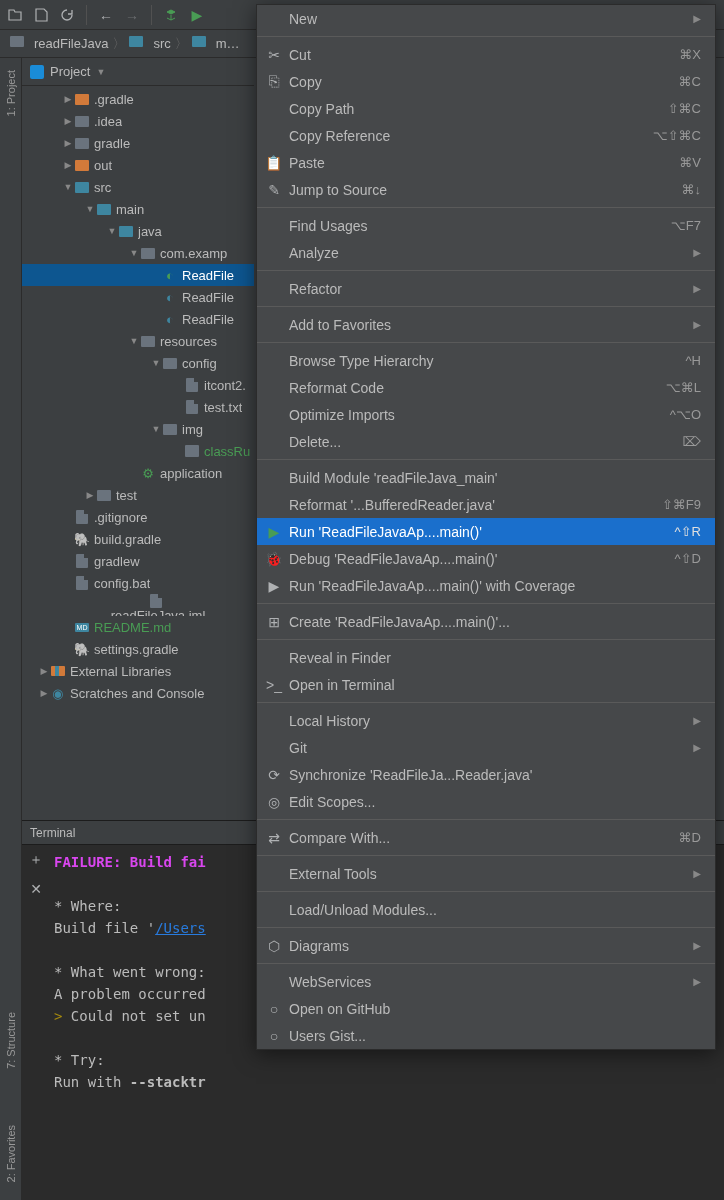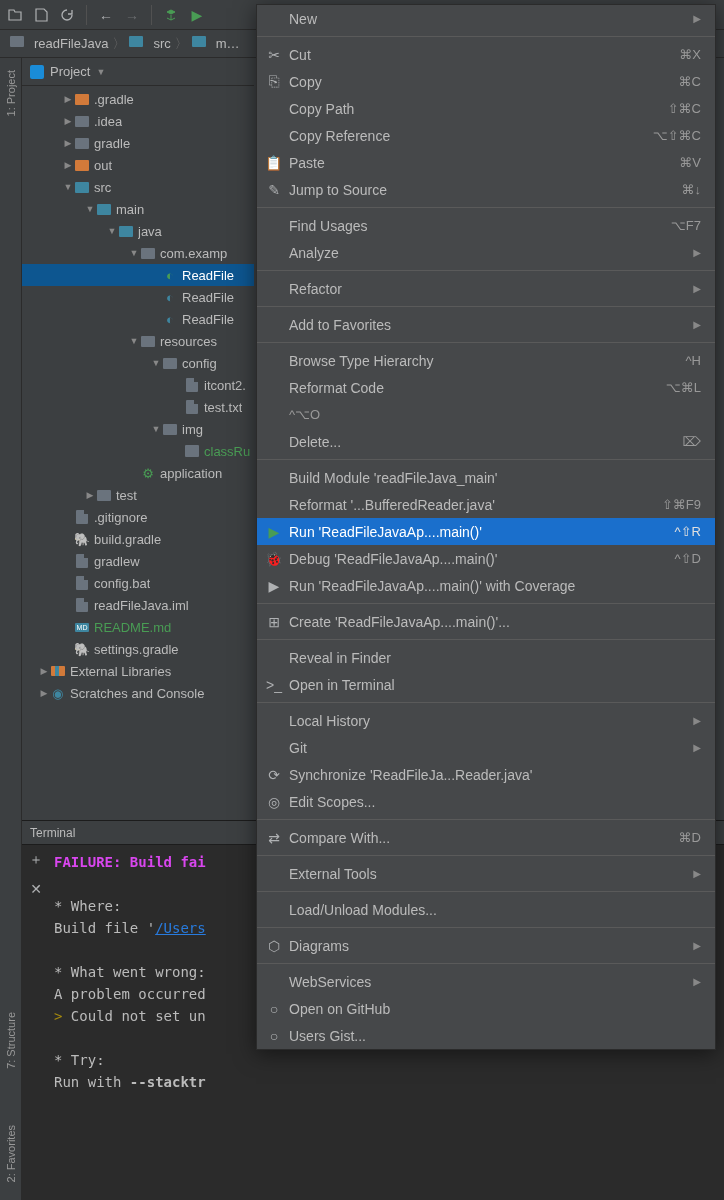--- a/index.html
+++ b/index.html
@@ -371,21 +371,21 @@
           </span>
           <span class="label">gradlew</span>
         </div>
         <div class="tree-row" style="padding-left: 40px;">
           <span class="arrow"></span>
           <span class="icon">
             <span class="file-icon"></span>
           </span>
           <span class="label">config.bat</span>
         </div>
-        <div class="tree-row" style="padding-left: 40px;">
+        <div class="tree-row" style="padding-left: 40px; flex-direction: column;">
           <span class="arrow"></span>
           <span class="icon">
             <span class="file-icon"></span>
           </span>
           <span class="label">readFileJava.iml</span>
         </div>
         <div class="tree-row" style="padding-left: 40px;">
           <span class="arrow"></span>
           <span class="icon">
             <span style="background:#3e86a0;color:#fff;font-size:7px;padding:1px 2px;border-radius:1px">MD</span>
@@ -505,20 +505,21 @@
       <span class="mlabel">Browse Type Hierarchy</span>
       <span class="mshort">^H</span>
     </div>
     <div class="menu-item">
       <span class="micon" style=""></span>
       <span class="mlabel">Reformat Code</span>
       <span class="mshort">⌥⌘L</span>
     </div>
     <div class="menu-item">
       <span class="micon" style=""></span>
+      <span class="mlabel">Optimize Imports</span>
       <span class="mshort">^⌥O</span>
     </div>
     <div class="menu-item">
       <span class="micon" style=""></span>
       <span class="mlabel">Delete...</span>
       <span class="mshort">⌦</span>
     </div>
     <div class="menu-sep"></div>
     <div class="menu-item">
       <span class="micon" style=""></span>

